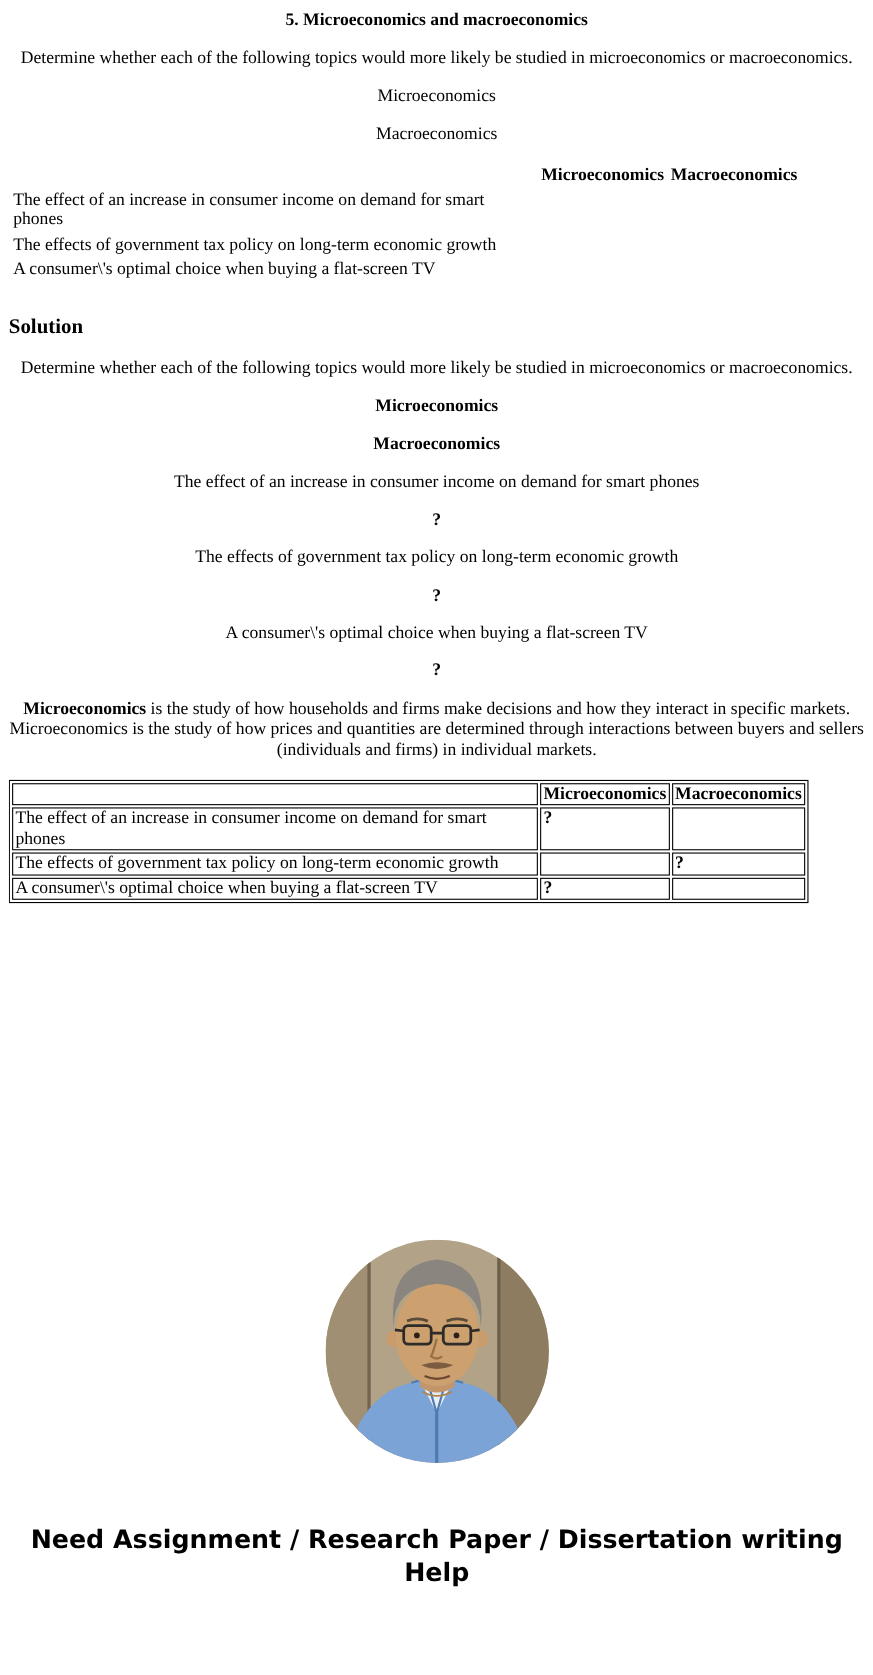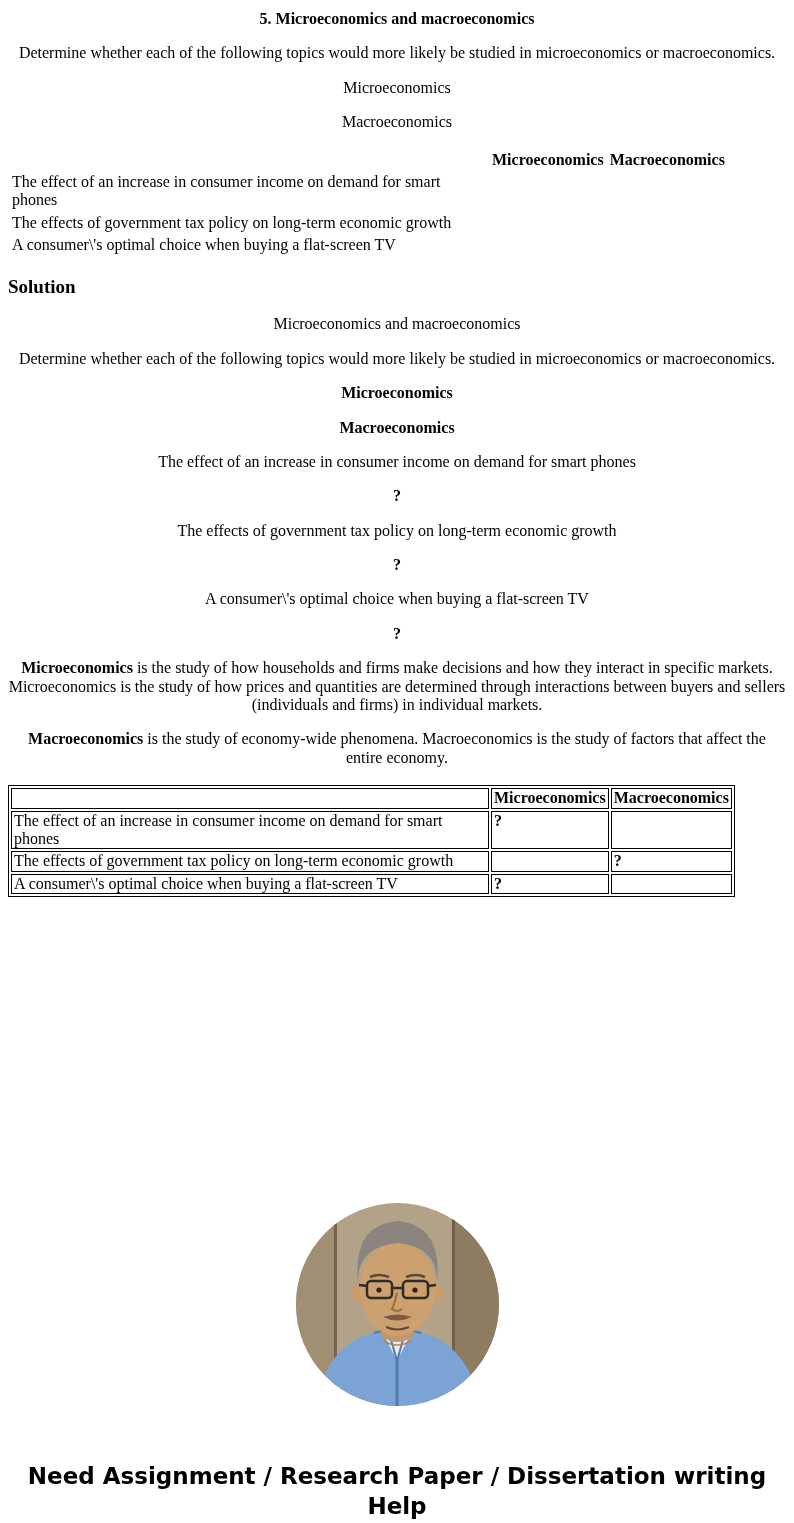--- a/index.html
+++ b/index.html
@@ -14,21 +14,21 @@
   }
   p { margin: 16px 0; text-align: center; }
   .b { font-weight: bold; }
   .q-heading {
     font-weight: bold;
     margin: 2px 0 16px 0;
   }
   h3.solution-h {
     font-size: 19px;
     font-weight: bold;
-    margin: 18px 0 18px 0;
+    margin: 29px 0 18px 0;
   }
 
   
   table.topics-plain {
     border-collapse: separate;
     border-spacing: 2px;
     margin-top: 14px;
   }
   table.topics-plain td, table.topics-plain th {
     padding: 1px 2px;
@@ -110,35 +110,33 @@
         <td>A consumer\'s optimal choice when buying a flat-screen TV</td>
         <td></td>
         <td></td>
       </tr>
     </tbody>
       </table>
   </div>
 
   <div>
     <h3 class="solution-h">Solution</h3>
-    <p>Microeconomics and macroeconomics</p>
     <p>Determine whether each of the following topics would more likely be studied in microeconomics or macroeconomics.</p>
     <p class="b">Microeconomics</p>
     <p class="b">Macroeconomics</p>
 
     <p>The effect of an increase in consumer income on demand for smart phones</p>
     <p class="b">?</p>
     <p>The effects of government tax policy on long-term economic growth</p>
     <p class="b">?</p>
     <p>A consumer\'s optimal choice when buying a flat-screen TV</p>
     <p class="b">?</p>
 
     <p><b>Microeconomics</b><span> is the study of how households and firms make decisions and how they interact in specific markets. Microeconomics is the study of how prices and quantities are determined through interactions between buyers and sellers (individuals and firms) in individual markets.</span></p>
 
-    <p><b>Macroeconomics</b><span> is the study of economy-wide phenomena. Macroeconomics is the study of factors that affect the entire economy.</span></p>
 
     <table class="answer">
       <tbody>
           <tr>
         <td class="col-topic"></td>
         <th class="col-micro">Microeconomics</th>
         <th class="col-macro">Macroeconomics</th>
       </tr>
       <tr>
         <td>The effect of an increase in consumer income on demand for smart phones</td>

